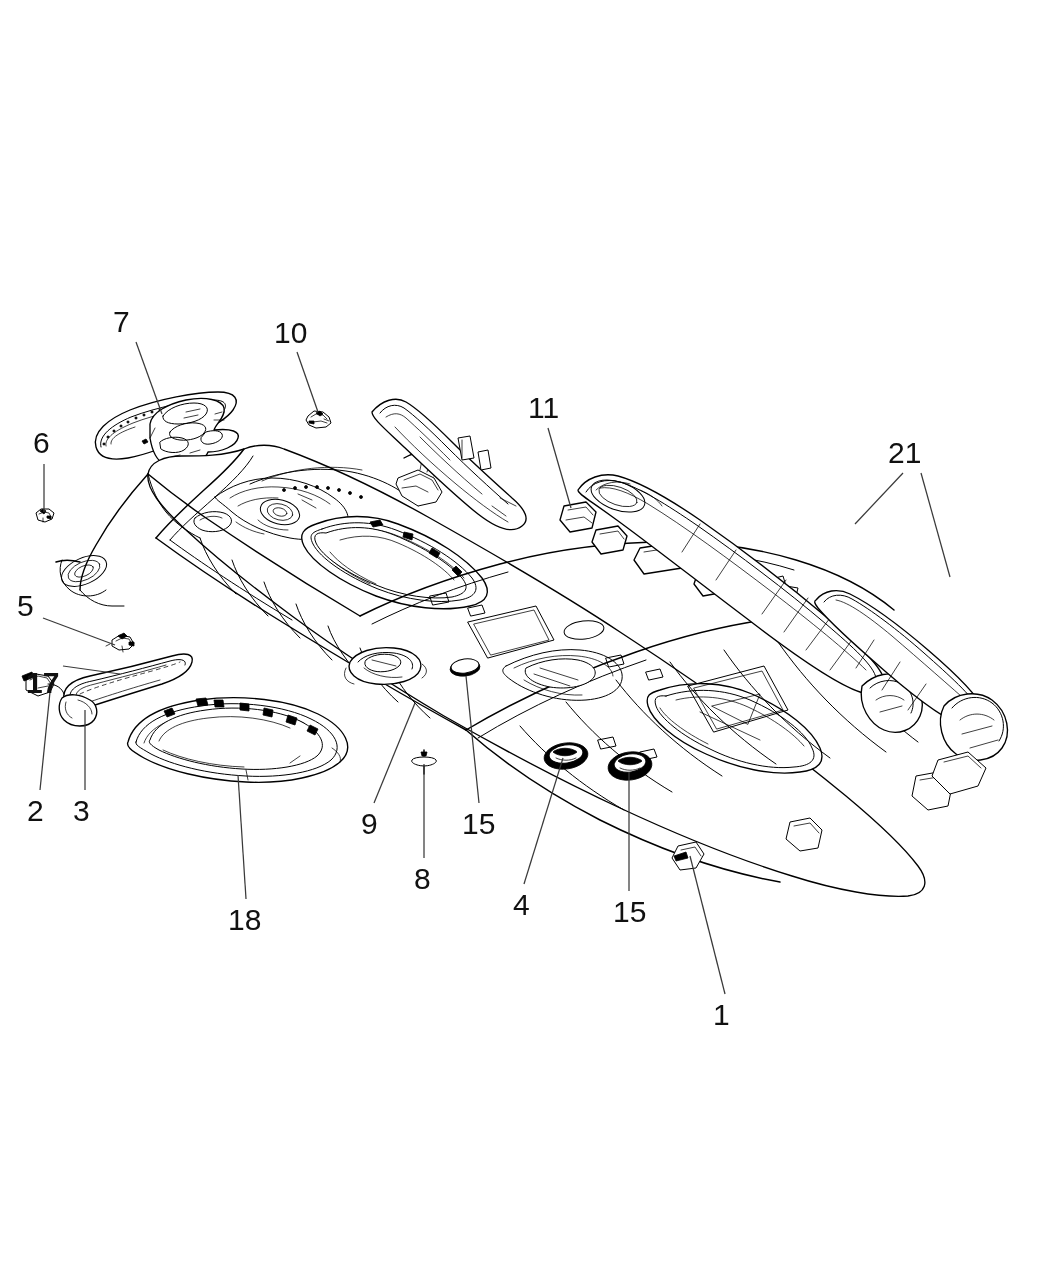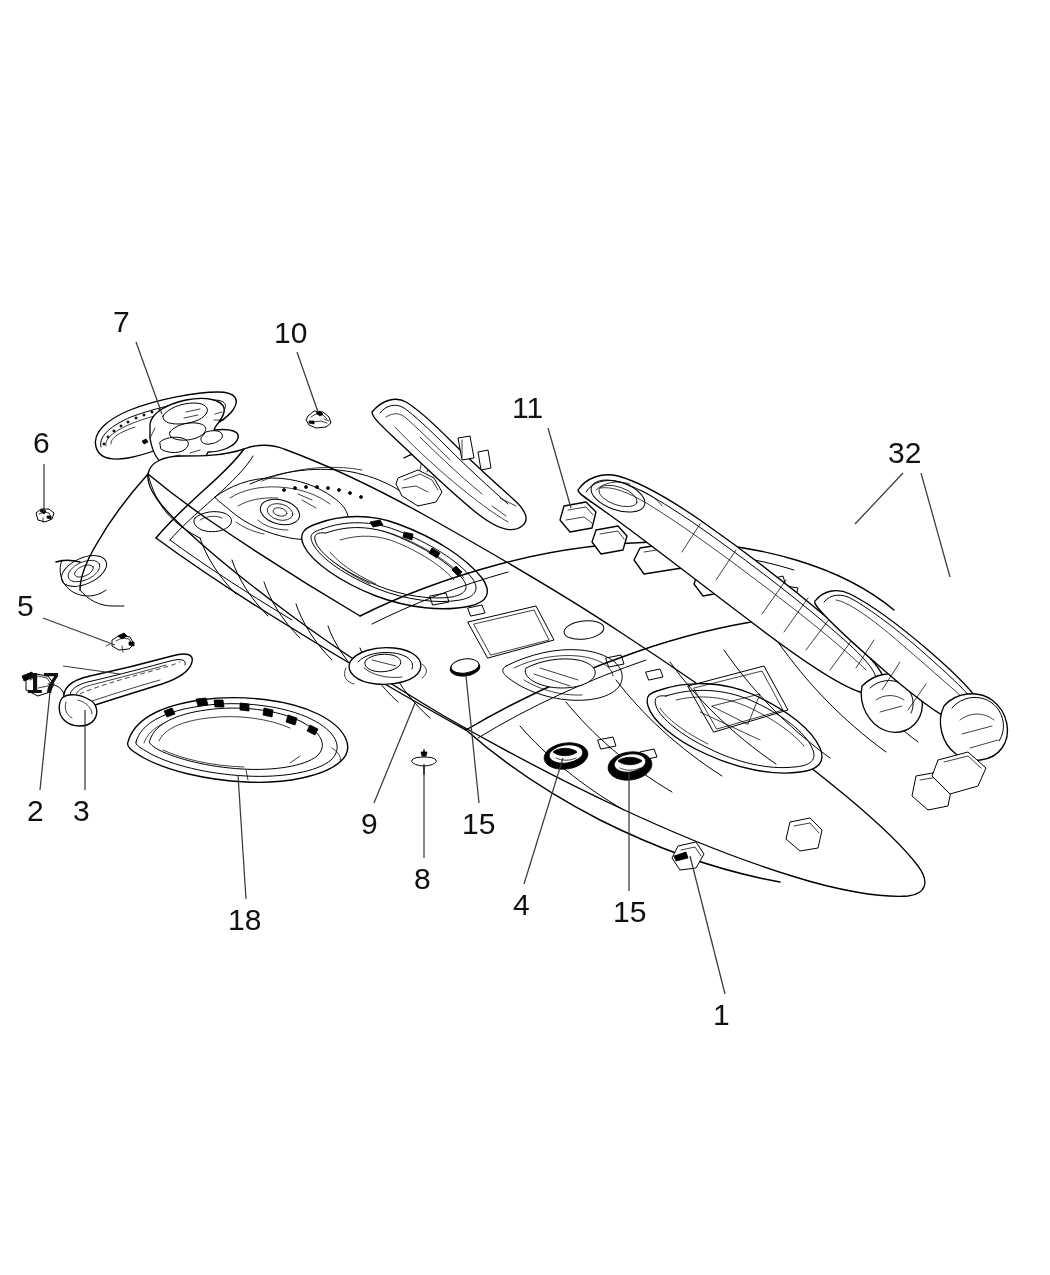--- a/index.html
+++ b/index.html
@@ -527,22 +527,22 @@
       <line class="leader" x1="629" y1="891" x2="629" y2="772"></line>
       <line class="leader" x1="246" y1="899" x2="238" y2="775"></line>
       <line class="leader" x1="725" y1="994" x2="690" y2="856"></line>
     </g>
 
   </svg>
 
   <div class="callout-label" style="left:113px; top:307px;">7</div>
   <div class="callout-label" style="left:274px; top:318px;">10</div>
   <div class="callout-label" style="left:33px;  top:428px;">6</div>
-  <div class="callout-label" style="left:512px; top:393px;">11</div>
-  <div class="callout-label" style="left:888px; top:438px;">32</div>
+  <div class="callout-label" style="left:528px; top:393px;">11</div>
+  <div class="callout-label" style="left:888px; top:438px;">21</div>
   <div class="callout-label" style="left:17px;  top:591px;">5</div>
   <div class="callout-label" style="left:26px;  top:668px;font-weight:bold;">17</div>
   <div class="callout-label" style="left:27px;  top:796px;">2</div>
   <div class="callout-label" style="left:73px;  top:796px;">3</div>
   <div class="callout-label" style="left:361px; top:809px;">9</div>
   <div class="callout-label" style="left:414px; top:864px;">8</div>
   <div class="callout-label" style="left:462px; top:809px;">15</div>
   <div class="callout-label" style="left:513px; top:890px;">4</div>
   <div class="callout-label" style="left:613px; top:897px;">15</div>
   <div class="callout-label" style="left:228px; top:905px;">18</div>

